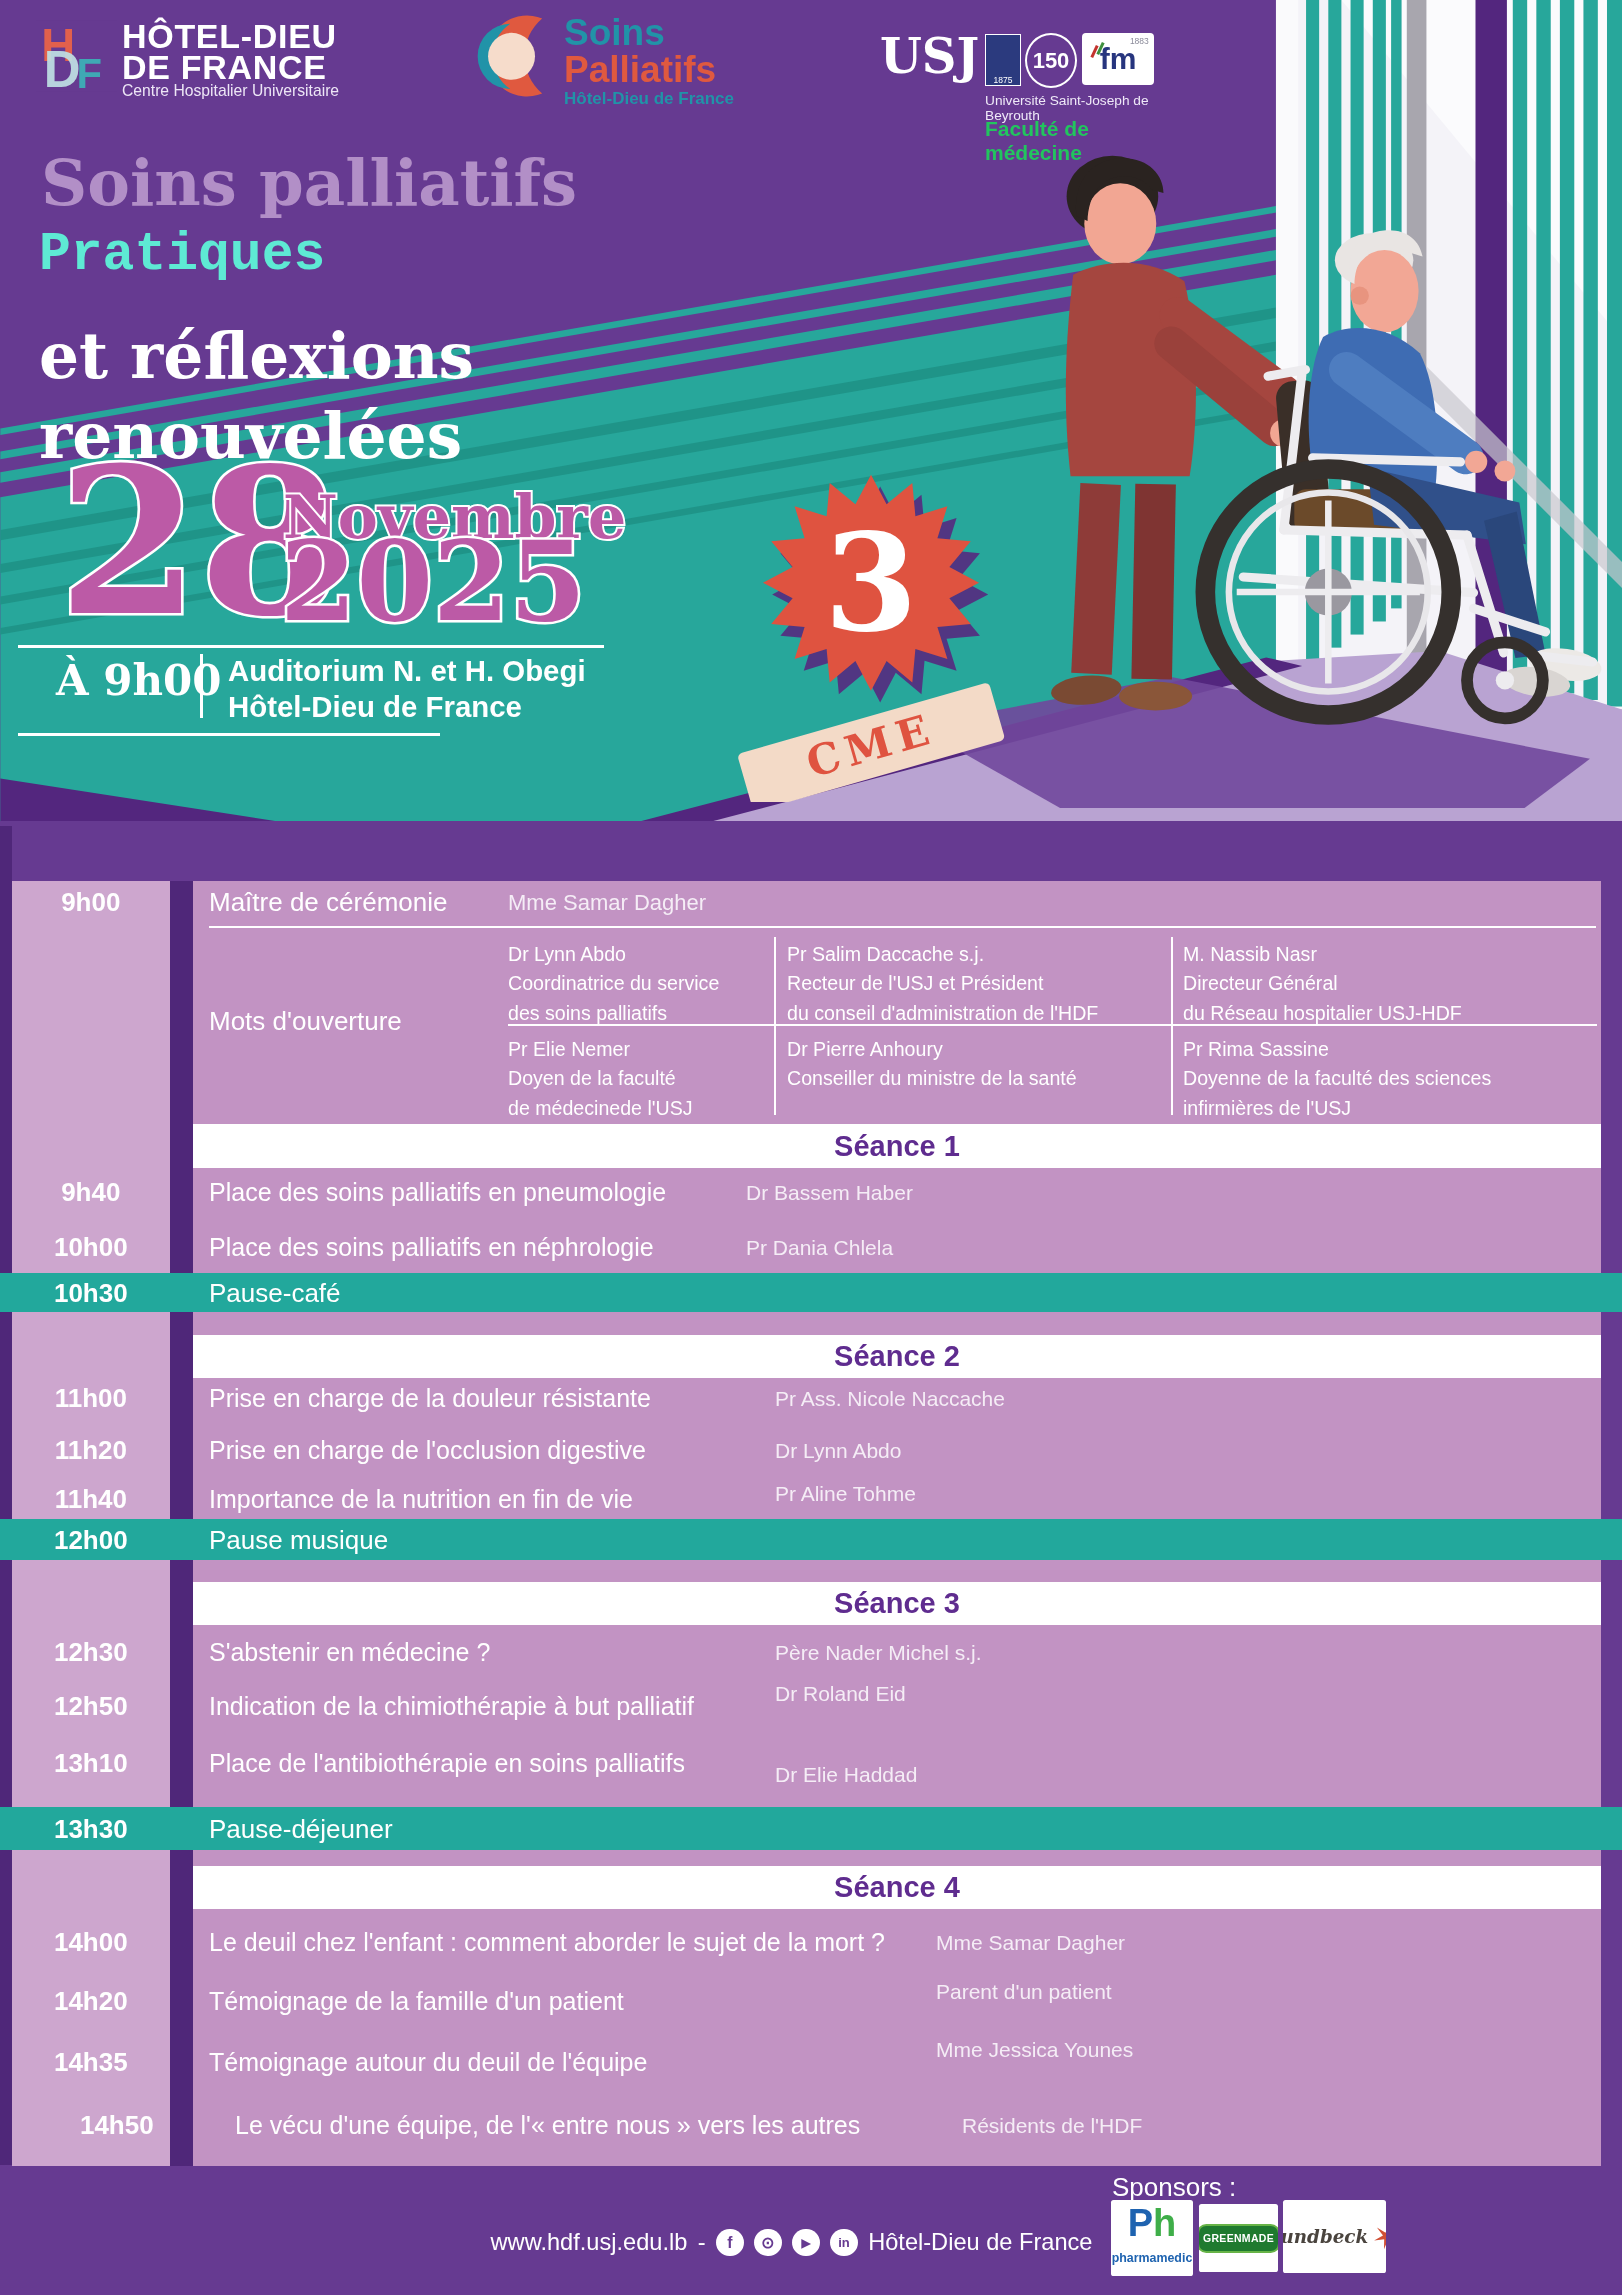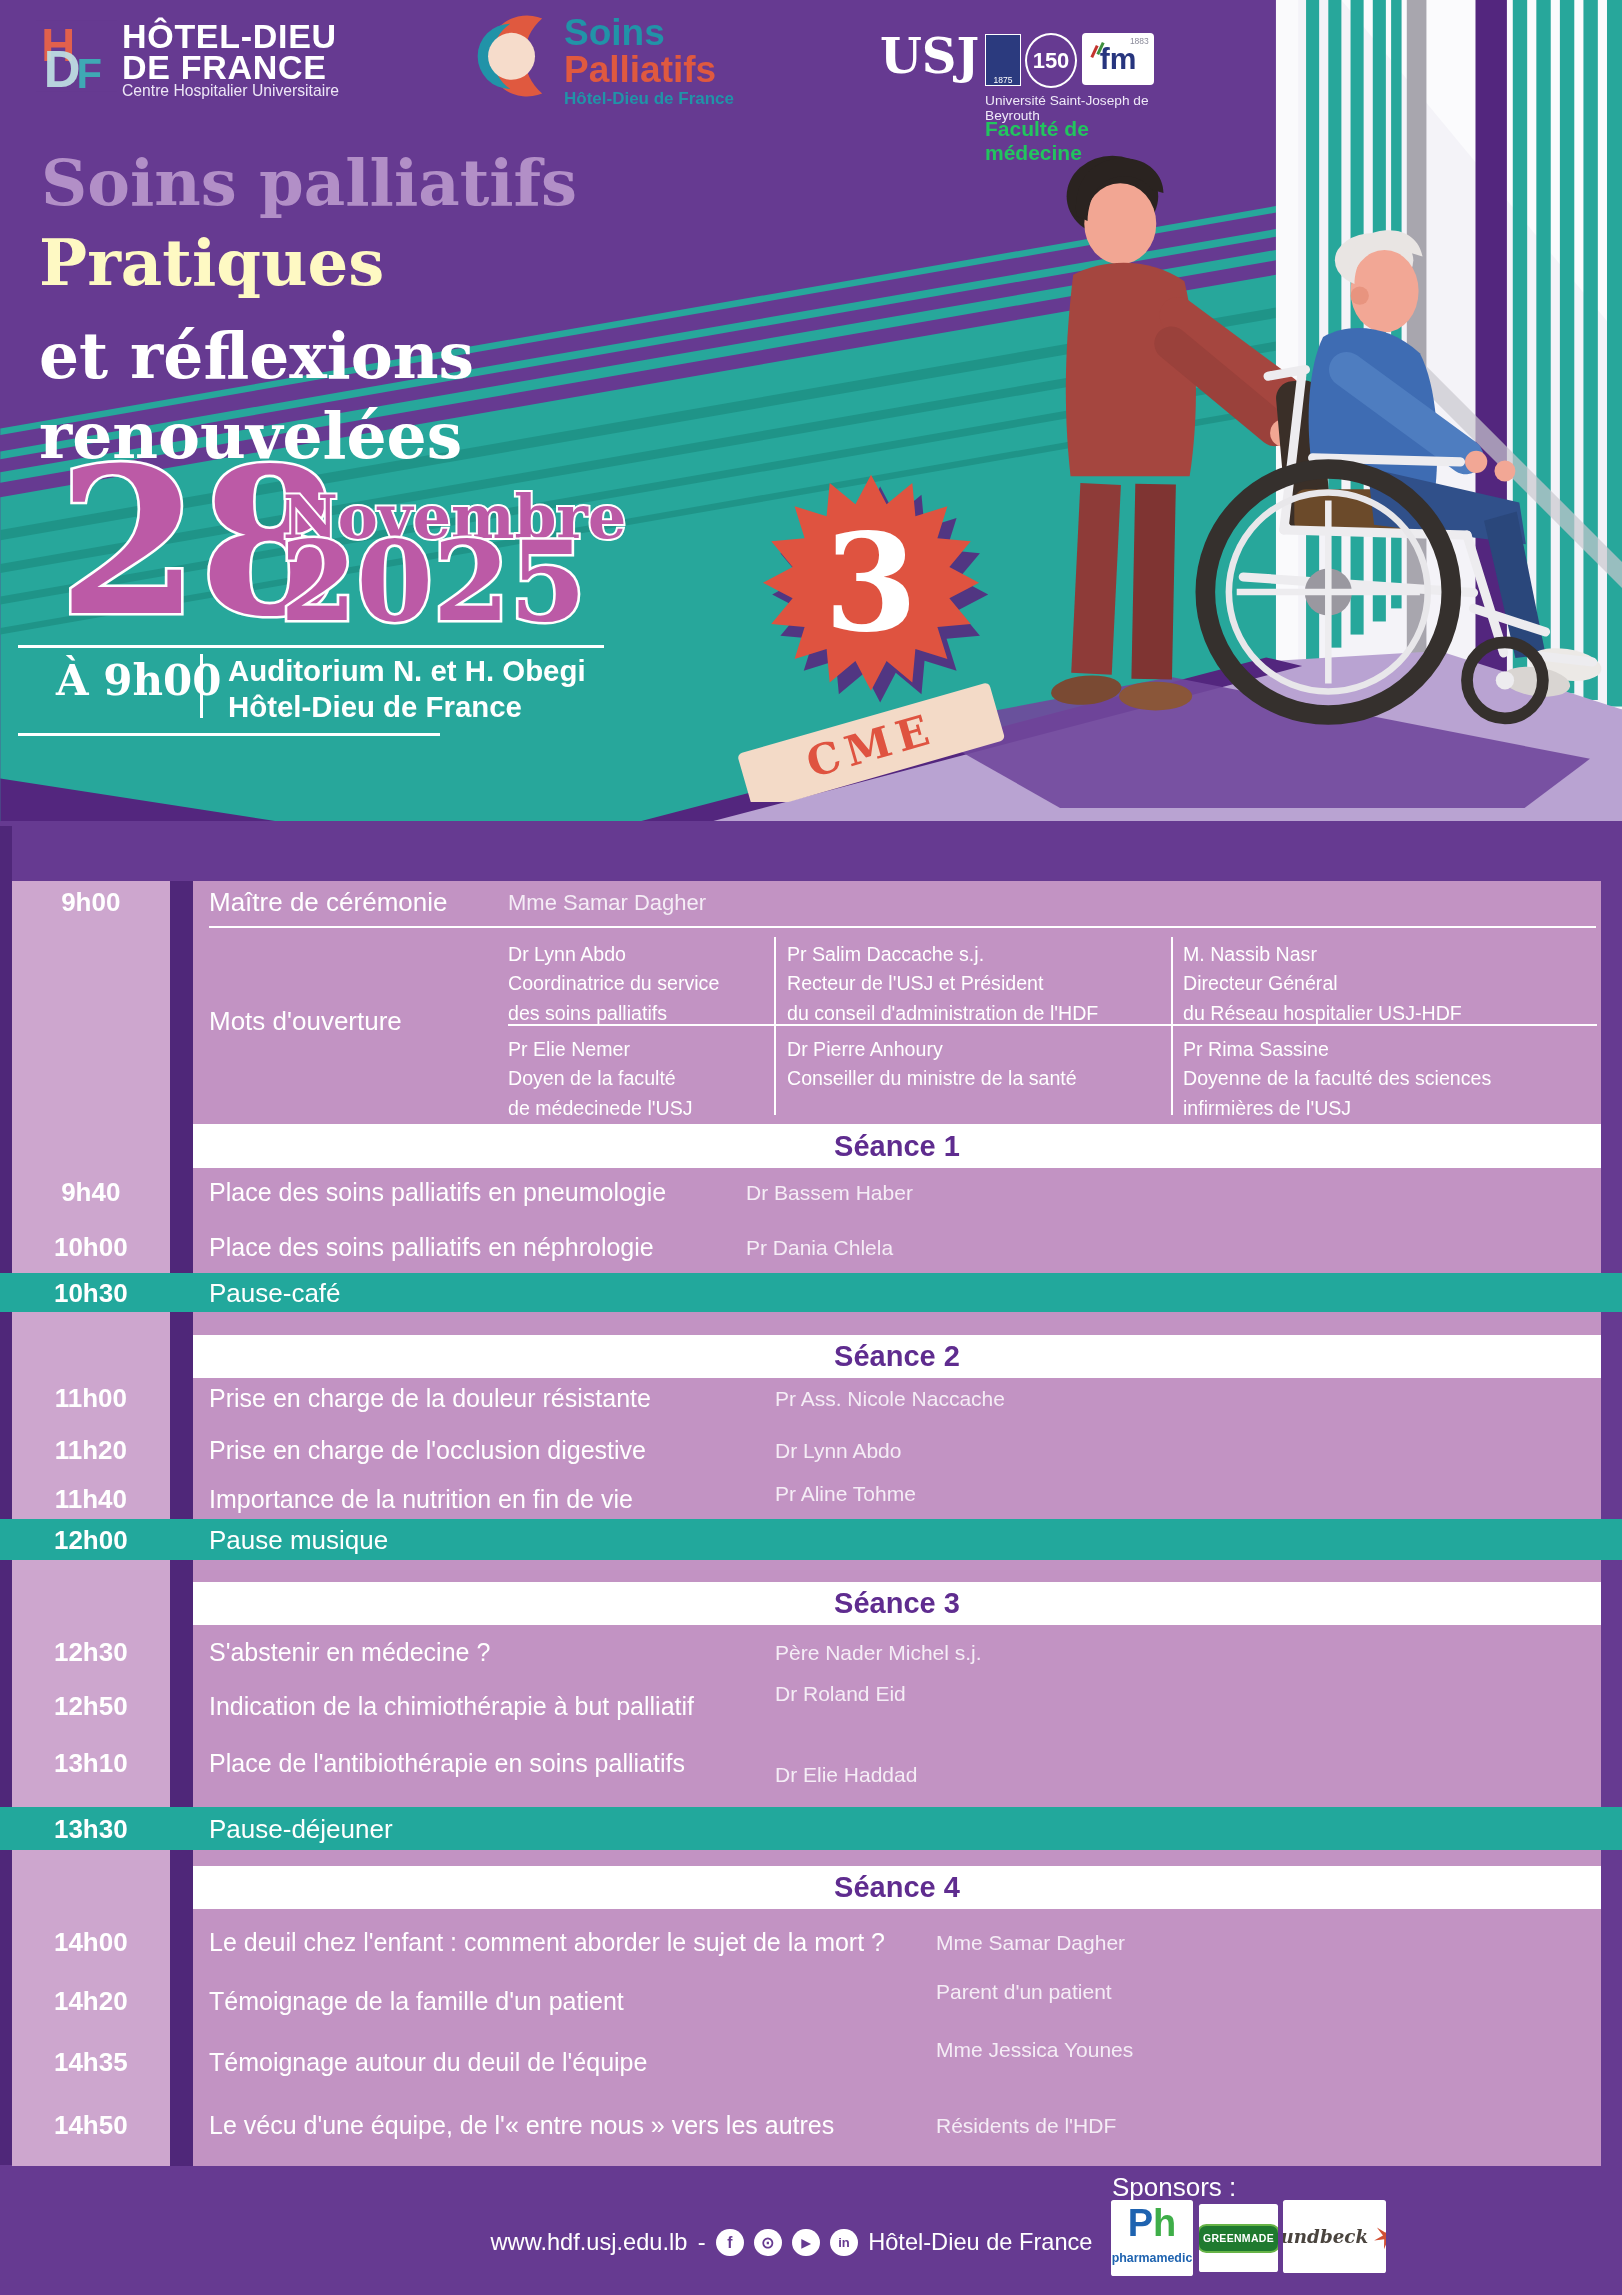--- a/index.html
+++ b/index.html
@@ -178,21 +178,21 @@
       <span class="abs" style="right:5.2px;top:2.6px;font-size:8.5px;color:#8B8B9A;">1883</span>
       <span style="font-size:30px;font-weight:bold;color:#27357E;">fm</span>
       <span class="abs" style="left:10.5px;top:11.8px;width:3.3px;height:13px;background:#C3332E;transform:rotate(25deg);"></span>
       <span class="abs" style="left:17px;top:9.2px;width:3.3px;height:13px;background:#3E8F3E;transform:rotate(25deg);"></span>
     </div>
     <div class="abs" style="left:105px;top:60px;font-size:13.7px;color:#EFE9F8;">Université Saint-Joseph de Beyrouth</div>
     <div class="abs" style="left:105px;top:84px;font-size:21px;font-weight:bold;color:#22c55e;">Faculté de médecine</div>
   </div>
 
   <div class="abs slab" style="left:41px;top:145px;font-size:64px;color:#B28FC7;">Soins palliatifs</div>
-  <div class="abs slab" style="left:39px;top:225px;font-size:64px;color:#fef9c3;">Pratiques</div>
+  <div class="abs slab" style="left:39px;top:225px;font-size:53px;color:#5eead4;font-family:Liberation Mono, monospace;">Pratiques</div>
   <div class="abs slab" style="left:39px;top:319px;font-size:63px;color:#fff;">et réflexions</div>
   <div class="abs slab" style="left:39px;top:399px;font-size:63px;color:#fff;">renouvelées</div>
 
   <div class="abs slab pinkOutline" style="left:58px;top:444px;font-size:203px;line-height:196px;">28</div>
   <div class="abs slab pinkOutlineThin" style="left:283px;top:482px;font-size:60px;">Novembre</div>
   <div class="abs slab pinkOutline" style="left:280px;top:529px;font-size:110px;line-height:105px;">2025</div>
 
   <div class="abs whiteline" style="left:18.3px;top:645px;width:586px;height:3.3px;"></div>
   <div class="abs slab" style="left:56px;top:656px;font-size:42px;color:#fff;">À 9h00</div>
   <div class="abs whiteline" style="left:200px;top:654px;width:2.6px;height:64px;"></div>
@@ -339,21 +339,21 @@
   <div class="abs row" style="top:1983px;">
     <span class="time">14h20</span>
     <span class="topic">Témoignage de la famille d'un patient</span>
     <span class="speaker" style="left:936px;top:-10.5px;">Parent d'un patient</span>
   </div>
   <div class="abs row" style="top:2044px;">
     <span class="time">14h35</span>
     <span class="topic">Témoignage autour du deuil de l'équipe</span>
     <span class="speaker" style="left:936px;top:-13px;">Mme Jessica Younes</span>
   </div>
-  <div class="abs row" style="top:2107px;">
+  <div class="abs row" style="top:2107px;margin-left:26px;">
     <span class="time">14h50</span>
     <span class="topic">Le vécu d'une équipe, de l'« entre nous » vers les autres</span>
     <span class="speaker" style="left:936px;">Résidents de l'HDF</span>
   </div>
 
   <div class="abs" style="left:1112px;top:2172px;font-size:26px;color:#fff;">Sponsors :</div>
 
   <div class="abs card" style="left:1111px;top:2200px;width:82px;height:76px;text-align:center;">
     <div style="margin-top:3.9px;font-weight:bold;font-size:38px;line-height:38px;">
       <span style="color:#1E63B0;">P</span><span style="color:#3FAE49;">h</span>

